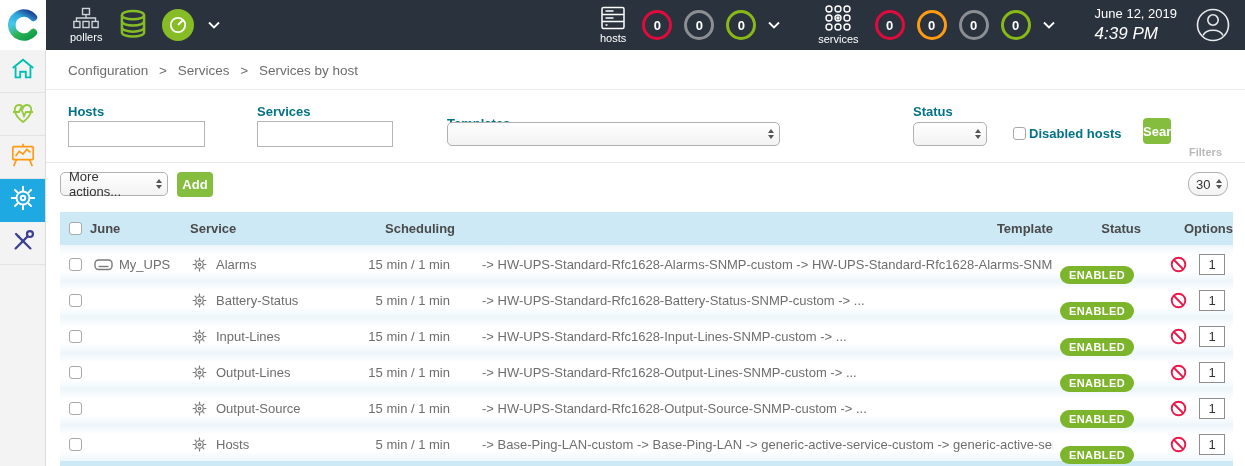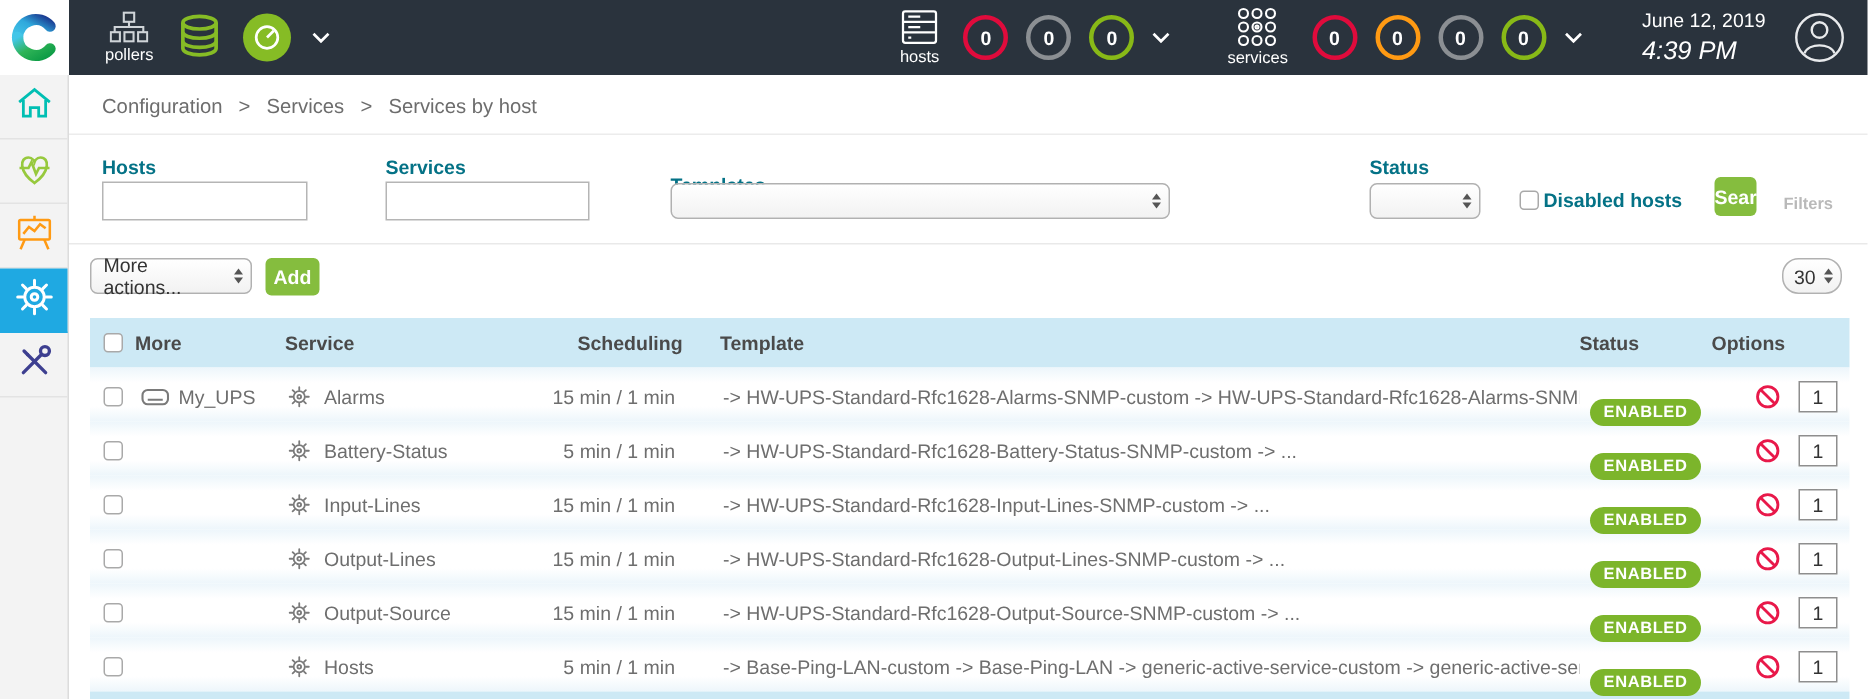--- a/index.html
+++ b/index.html
@@ -60,41 +60,41 @@
     border-left:3.5px solid transparent; border-right:3.5px solid transparent; }
   .stepper .up { border-bottom:4px solid #555; }
   .stepper .dn { border-top:4px solid #555; }
   .cbx { display:inline-block; width:13px; height:13px; border:1.5px solid #a9a9a9;
     border-radius:3px; background:#fff; vertical-align:-2px; cursor:pointer; }
   .chk-row { position:absolute; font-size:13px; font-weight:bold; color:#047286;
     display:flex; align-items:center; gap:3px; cursor:pointer; }
   .btn-green { position:absolute; background:#85bd3e; color:#fff; border:none;
     border-radius:4px; font-size:13px; font-weight:bold; cursor:pointer;
     font-family:"Liberation Sans", sans-serif; }
-  .filters-cap { position:absolute; top:40px; right:23px; font-size:11px;
+  .filters-cap { position:absolute; top:56px; right:23px; font-size:11px;
     font-weight:bold; color:#b9b9b9; }
 
   .actionsbar { position:relative; height:42px; }
 
   
   .tbl { margin:7px 12px 0 14px; }
   .t-row, .t-head { display:grid;
     grid-template-columns:30px 100px 175px 115px 1fr 88px 92px;
     align-items:center; }
   .t-head { height:33px; background:#cde9f5; font-size:13px; font-weight:bold;
     color:#4a4a4a; }
   .t-row { height:36px; font-size:13px; color:#6e6e6e;
     background:linear-gradient(180deg,#edf6fb 0%,#ffffff 28%,#ffffff 72%,#edf6fb 100%); }
   .c-check { display:flex; justify-content:center; }
   .c-host { display:flex; align-items:center; gap:6px; padding-left:4px; }
   .c-service { display:flex; align-items:center; gap:9px; padding-left:2px;text-align:right; }
   .c-sched { text-align:right; padding-right:30px; }
   .c-sched-h { text-align:left; padding-left:20px; }
   .c-template { padding-left:2px; white-space:nowrap; overflow:hidden; }
-  .c-center { text-align:left; }
+  .c-center { text-align:right; }
   .c-status { display:flex; justify-content:center; }
   .c-options { display:flex; align-items:center; justify-content:flex-end;
     gap:12px; padding-right:8px; }
   .pill { background:#7cb52b; color:#fff; font-size:11px; font-weight:bold;
     padding:3px 9px; border-radius:10px; letter-spacing:.4px;margin-top:21px; }
   .opt-input { width:26px; height:21px; border:1px solid #8e8e8e; font-size:13px;
     text-align:center; color:#333; font-family:"Liberation Sans", sans-serif; }
   .gear-gray { color:#7a7a7a; display:flex; }
   .host-ic { color:#7a7a7a; display:flex; }
   .t-footer { height:5px; background:#cde9f5; margin:0 12px 0 14px; }
@@ -341,21 +341,21 @@
           <i class="dn"></i>
         </span>
     </div>
   </div>
 
   <div class="tbl">
     <div class="t-head">
       <span class="c-check">
           <span class="cbx"></span>
         </span>
-      <span>More</span>
+      <span>June</span>
       <span>Service</span>
       <span class="c-sched-h">Scheduling</span>
       <span class="c-center">Template</span>
       <span class="c-center">Status</span>
       <span class="c-center">Options</span>
     </div>
 
     <div class="t-row">
       <span class="c-check">
           <span class="cbx"></span>

